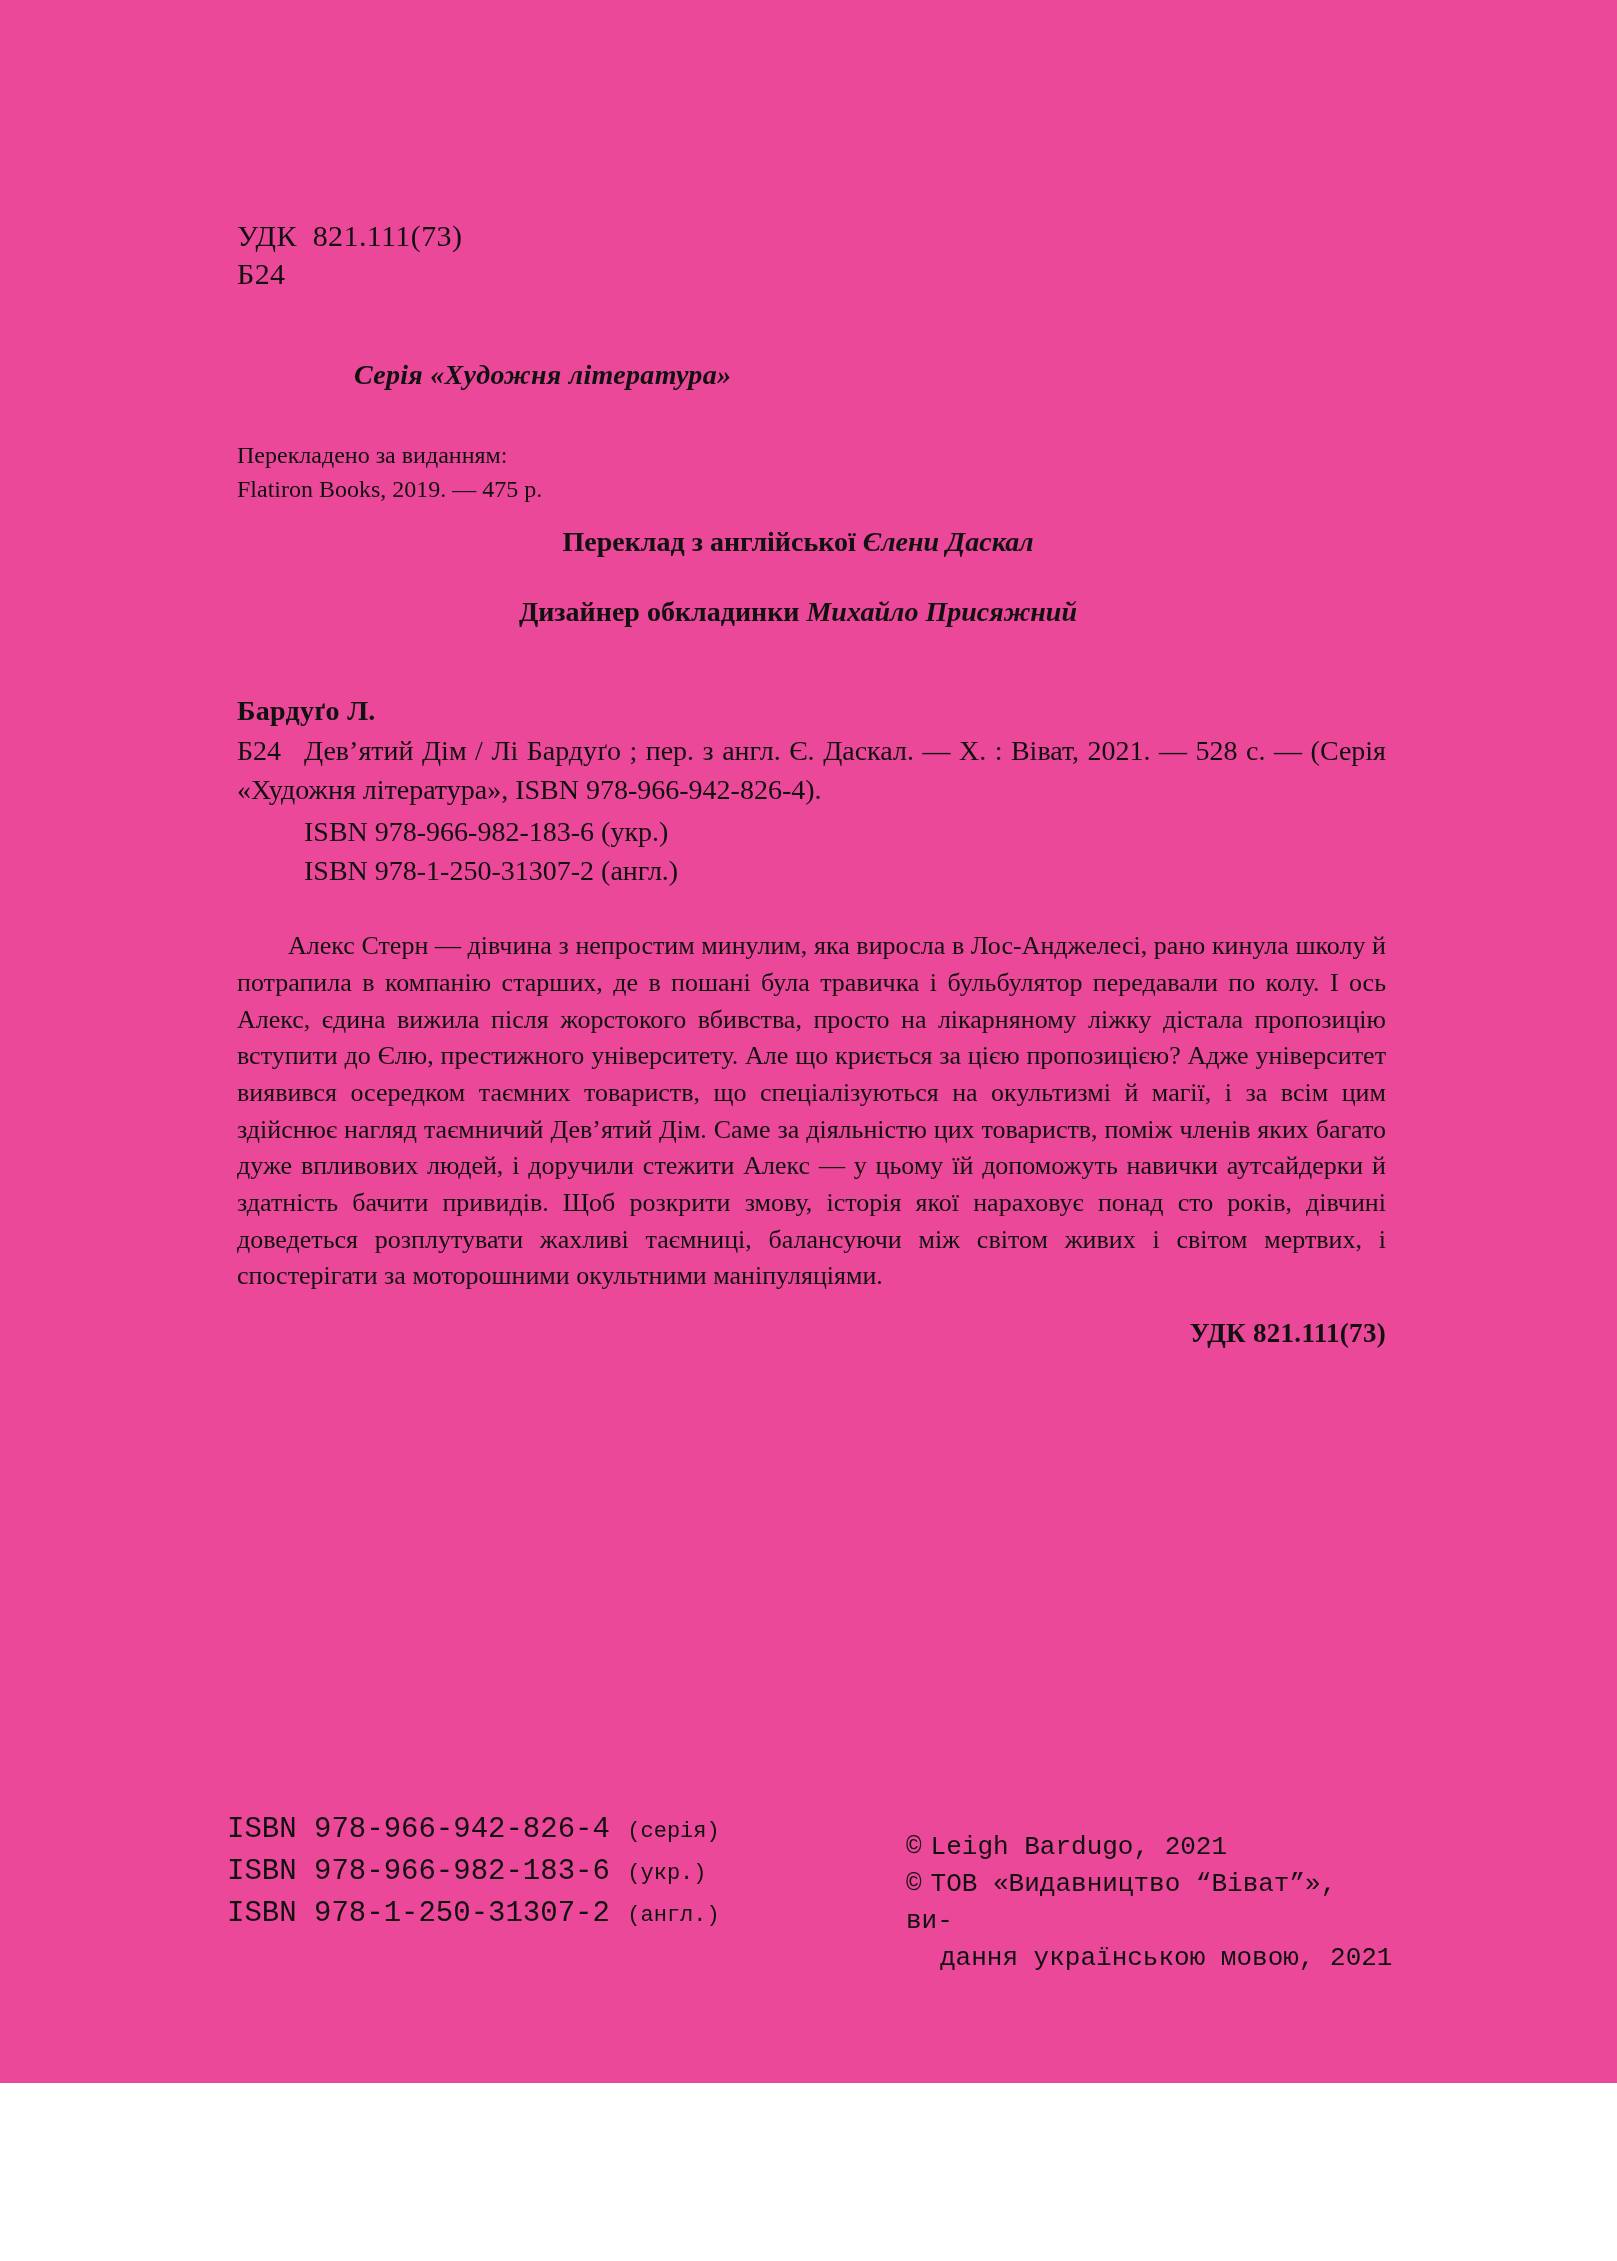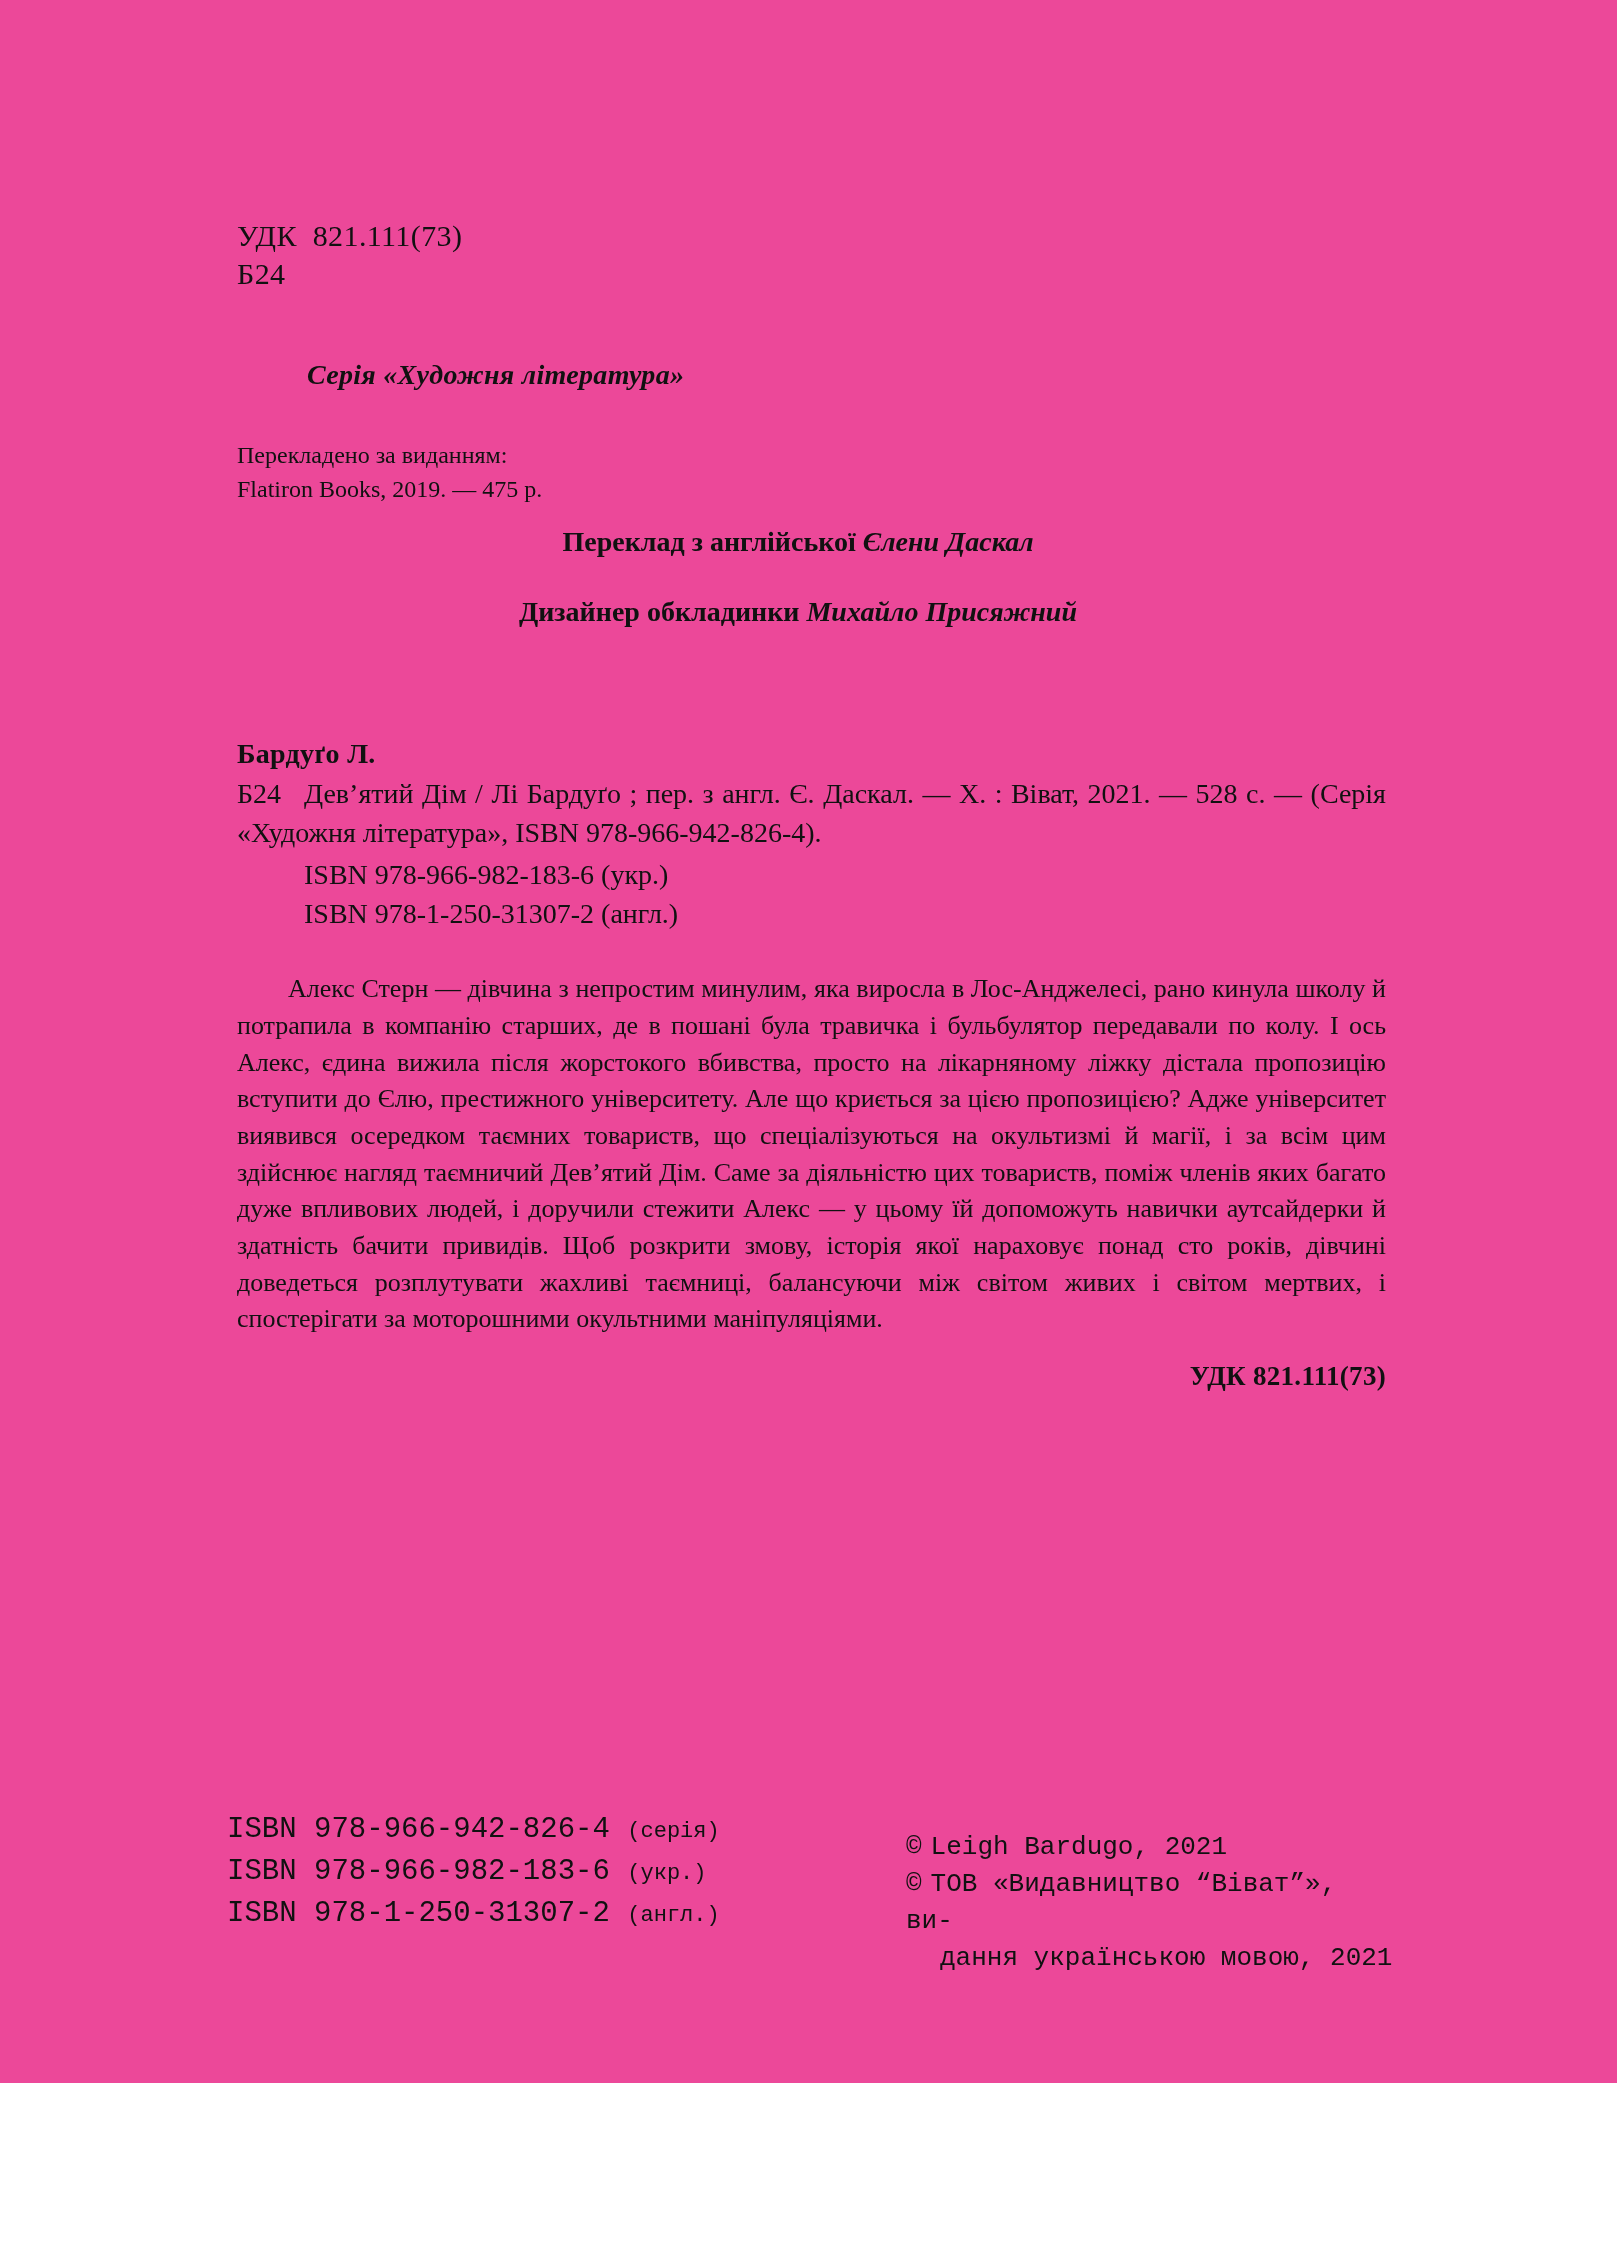--- a/index.html
+++ b/index.html
@@ -29,21 +29,21 @@
     font-size: 30px;
     line-height: 1.28;
     letter-spacing: 0.4px;
   }
   .udc-line-1 { white-space: pre; }
   .udc-line-2 { white-space: pre; }
 
   
   .series-title {
     margin-top: 65px;
-    margin-left: 70px;
+    margin-left: 117px;
     font-style: italic;
     font-weight: bold;
     font-size: 28px;
     letter-spacing: 0.3px;
   }
   .translated-block {
     margin-top: 47px;
     text-align: left;
     font-size: 24px;
     line-height: 1.42;
@@ -64,21 +64,21 @@
     margin-top: 38px;
     text-align: center;
     font-size: 28px;
     font-weight: bold;
     padding-right: 27px;
   }
   .designer .nm { font-style: italic; margin-top: 10px; }
 
   
   .cat-author {
-    margin-top: 110px;
+    margin-top: 67px;
     font-weight: bold;
     font-size: 28px;
     letter-spacing: 0.3px;
   }
   .cat-body {
     margin-top: 5.4px;
     font-size: 28px;
     line-height: 1.38;
     text-align: justify;
   }

